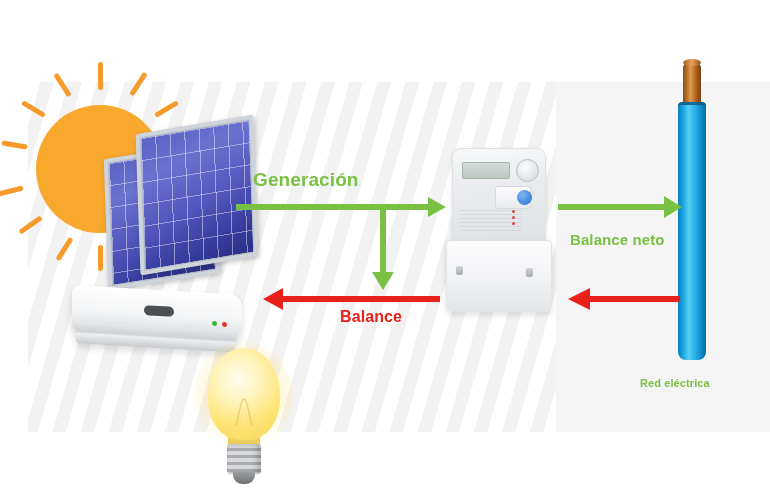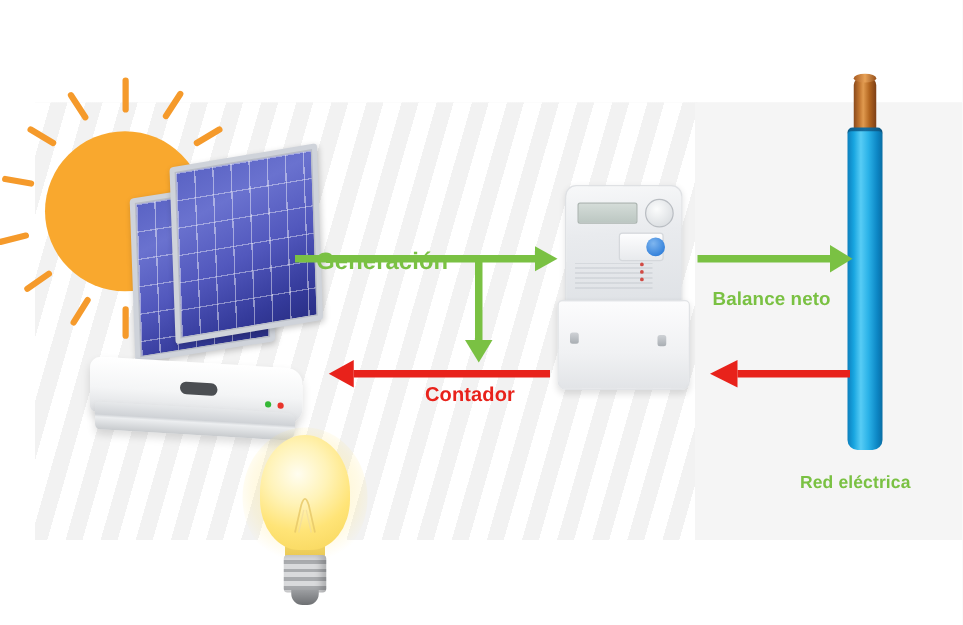--- a/index.html
+++ b/index.html
@@ -183,26 +183,26 @@
     background:linear-gradient(90deg,#a85c22,#e8a257,#95501c);
   }
 
   
   .arrows{position:absolute;left:0;top:0;width:770px;height:500px;}
 
   
   .label{position:absolute;font-weight:bold;white-space:nowrap;letter-spacing:.1px;}
   .lbl-green{color:#7ac143;}
   .lbl-red{color:#e8221b;}
-  .lbl-generacion{left:253px;top:169px;font-size:19px;margin-top:30px;}
+  .lbl-generacion{left:253px;top:169px;font-size:19px;}
   .lbl-autoconsumo{left:265px;top:232px;font-size:15px;}
   .lbl-consumo{left:340px;top:308px;font-size:16px;}
   .lbl-balance{left:570px;top:231px;font-size:15px;}
   .lbl-contador{left:455px;top:340px;font-size:14px;line-height:19px;text-align:center;width:105px;}
-  .lbl-red-electrica{left:640px;top:377px;font-size:14px;}
+  .lbl-red-electrica{left:640px;top:377px;font-size:11px;}
 </style>
 </head>
 <body>
 
 <div id="stage">
 
   <div class="bg-panel"></div>
   <div class="bg-stripes"></div>
   <div class="bg-solid-right"></div>
 
@@ -297,21 +297,21 @@
 
     <g>
       <line x1="590" y1="299" x2="680" y2="299" stroke="#e8221b" stroke-width="6"></line>
       <polygon points="590,288 590,310 568,299" fill="#e8221b"></polygon>
     </g>
   </svg>
 
   <div class="label lbl-green lbl-generacion">Generación</div>
 
 
-  <div class="label lbl-red lbl-consumo">Contador</div>
+  <div class="label lbl-red lbl-consumo">Balance</div>
 
   <div class="label lbl-green lbl-balance">Balance neto</div>
 
   <div class="label lbl-green lbl-contador">
   </div>
 
   <div class="label lbl-green lbl-red-electrica">Red eléctrica</div>
 
 </div>
 

